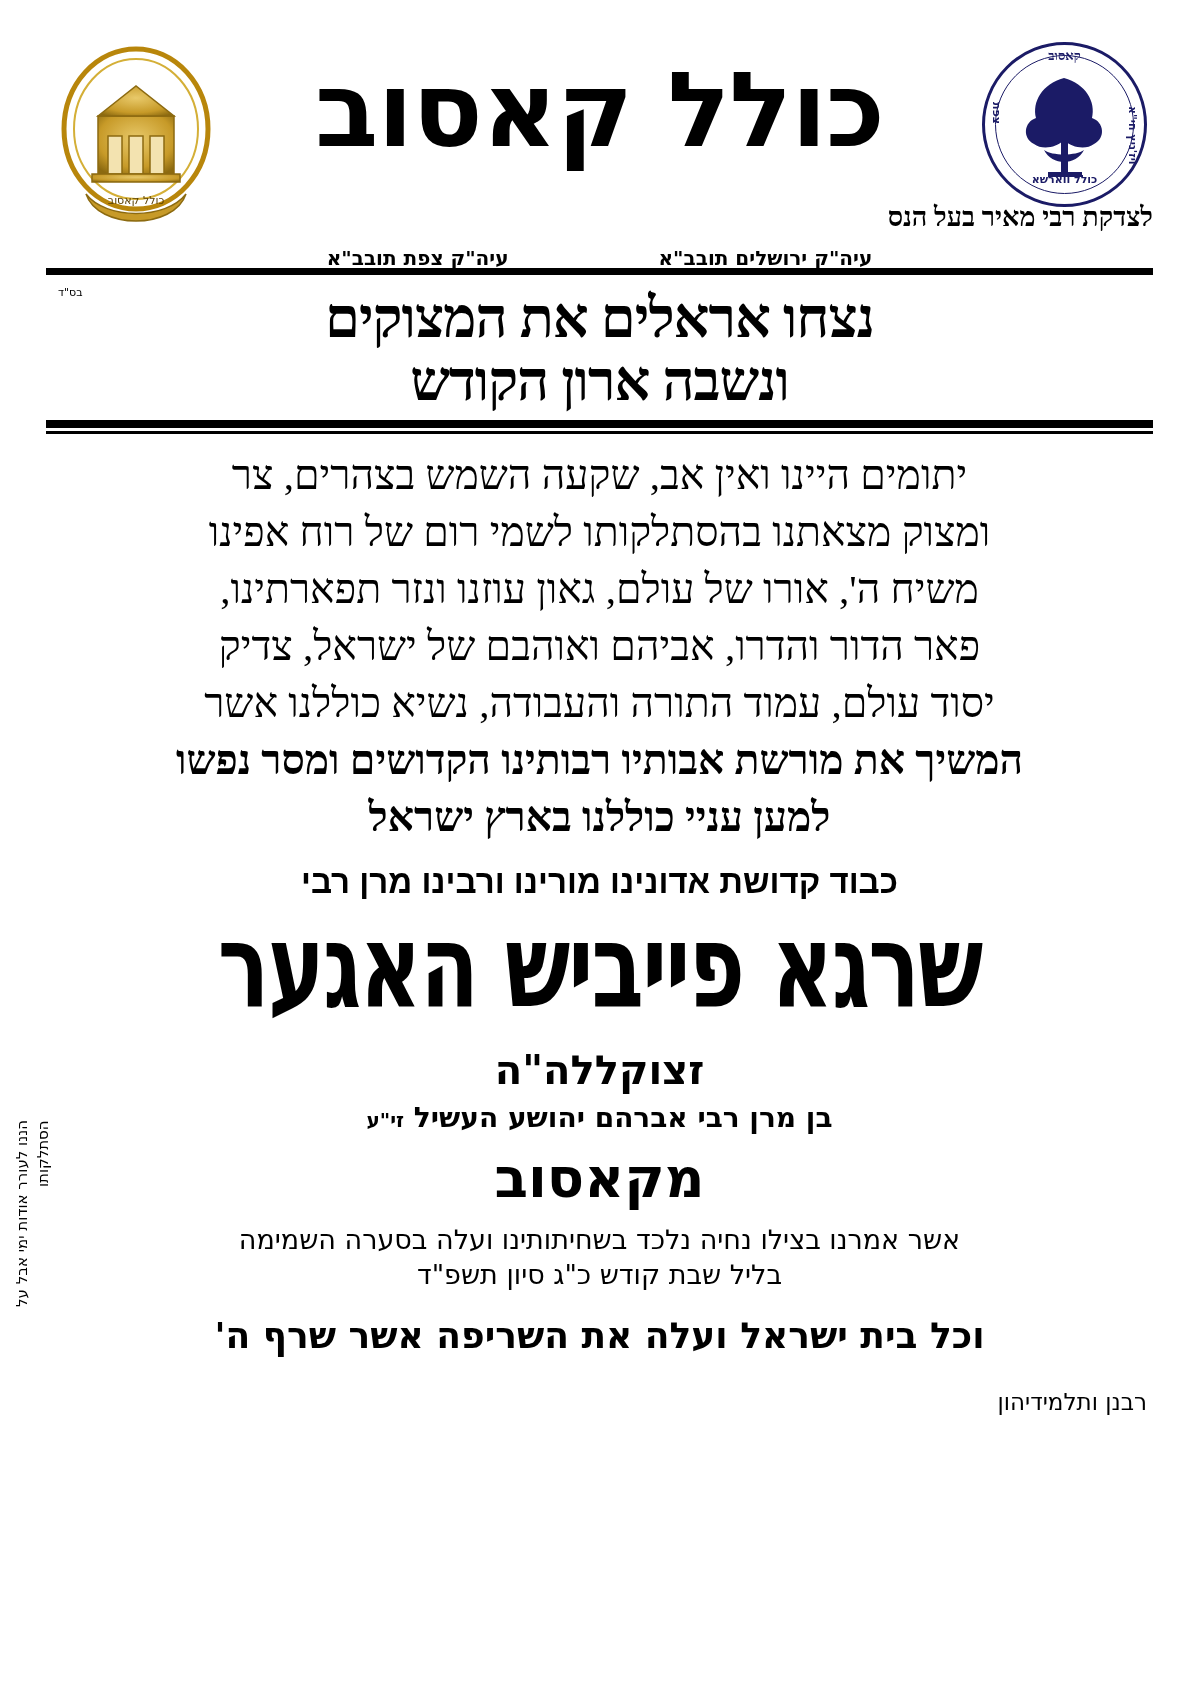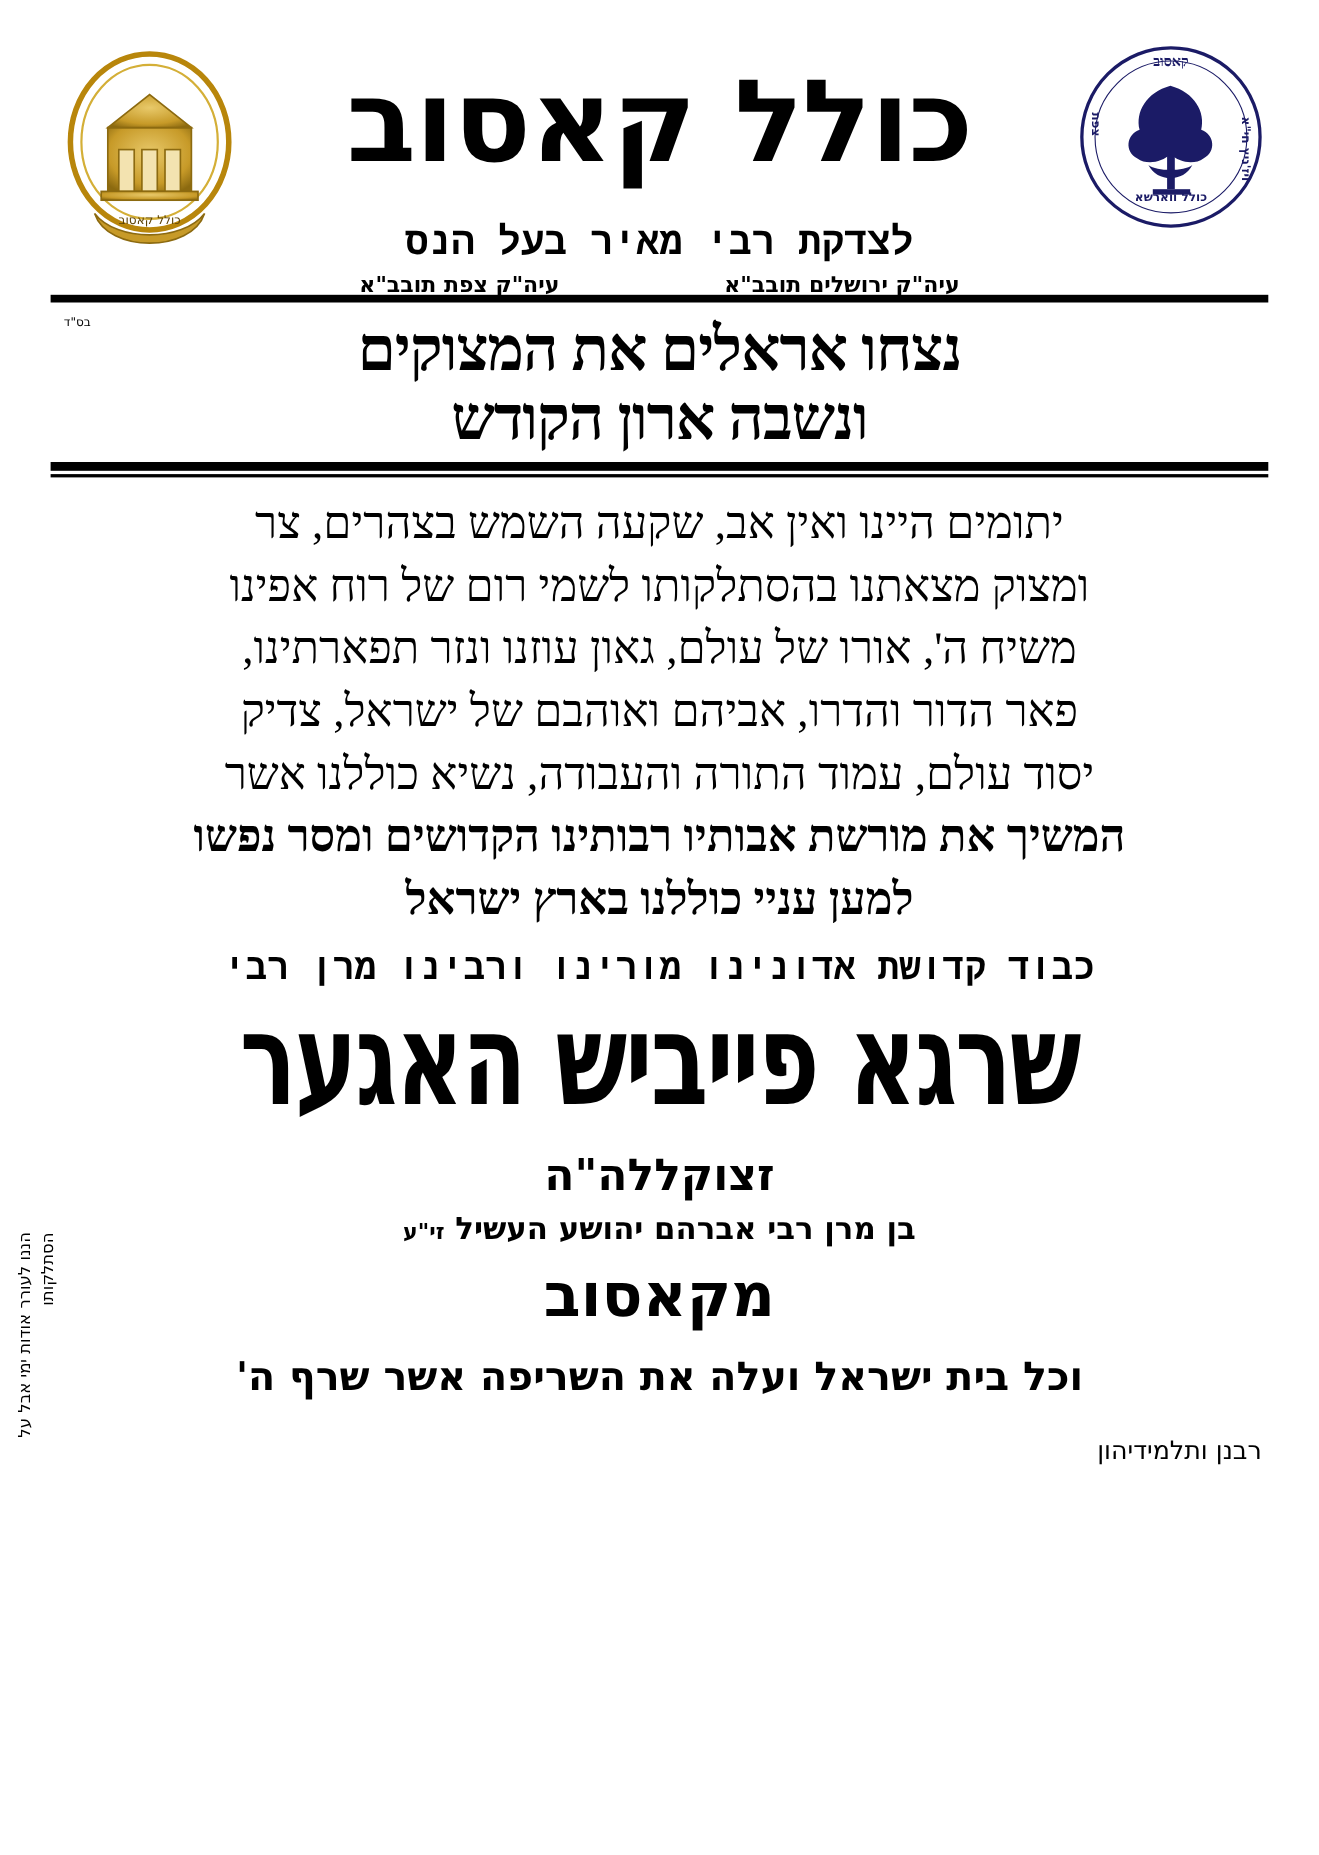--- a/index.html
+++ b/index.html
@@ -38,24 +38,24 @@
     font-weight: bold;
     font-size: 104px;
     line-height: 1.0;
     letter-spacing: -1px;
   }
   .org-sub {
     position: absolute;
     top: 168px;
     left: 0;
     right: 0;
-    text-align: center;
-    font-family: Liberation Mono, monospace;
-    font-weight: bold;
-    font-size: 35px;
+    text-align: right;
+    font-family: Liberation Serif, serif;
+    font-weight: bold;
+    font-size: 27px;
   }
   .cities {
     position: absolute;
     top: 212px;
     left: 0;
     right: 0;
     display: flex;
     justify-content: center;
     gap: 150px;
     font-family: "DejaVu Sans", sans-serif;
@@ -154,21 +154,21 @@
   }
   .body-text p {
     margin: 0 0 2px 0;
   }
   .body-text .bold {
     font-weight: bold;
   }
 
   .honorific {
     text-align: center;
-    font-family: Liberation Mono, monospace;
+    font-family: Liberation Sans, sans-serif;
     font-weight: bold;
     font-size: 33px;
     margin-top: 18px;
   }
   .name-main {
     text-align: center;
     font-family: "DejaVu Sans", sans-serif;
     font-weight: bold;
     font-size: 86px;
     line-height: 1.05;
@@ -320,20 +320,24 @@
 
   <div class="honorific">כבוד קדושת אדונינו מורינו ורבינו מרן רבי</div>
   <div class="name-main">שרגא פייביש האגער</div>
   <div class="zatzal">זצוקללה"ה</div>
   <div class="father-line">
     <span>בן מרן רבי אברהם יהושע העשיל</span>
     <span class="small">זי"ע</span>
   </div>
   <div class="place">מקאסוב</div>
 
+  <div class="tragedy">
+    <div>אשר אמרנו בצילו נחיה נלכד בשחיתותינו ועלה בסערה השמימה</div>
+    <div>בליל שבת קודש כ"ג סיון תשפ"ד</div>
+  </div>
 
   <div class="mourn">
     <div>וכל בית ישראל ועלה את השריפה אשר שרף ה'</div>
   </div>
 
   <div class="signature">רבנן ותלמידיהון</div>
 
   <div class="side-note">הננו לעורר אודות ימי אבל על הסתלקותו</div>
 
 </div>

